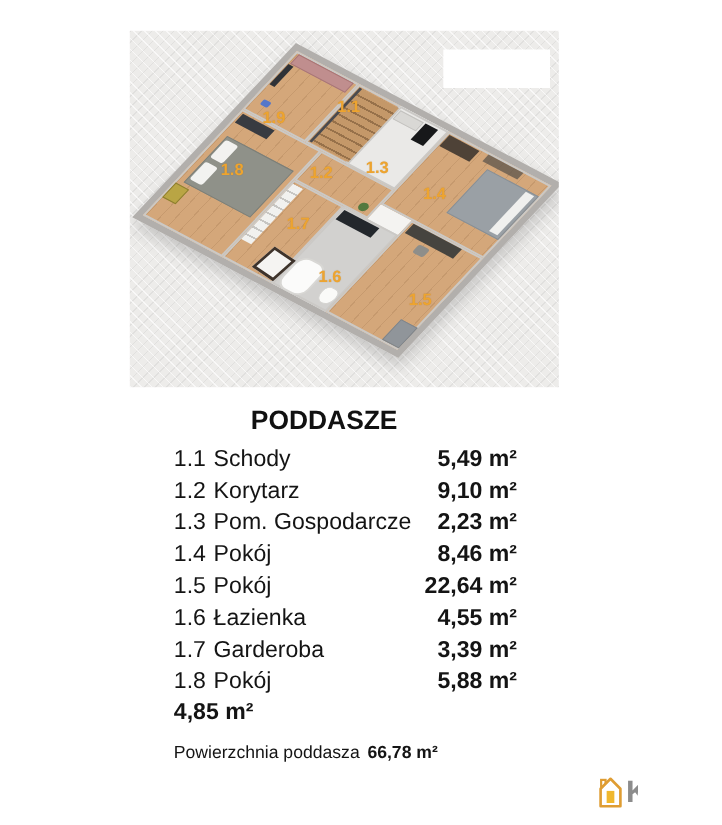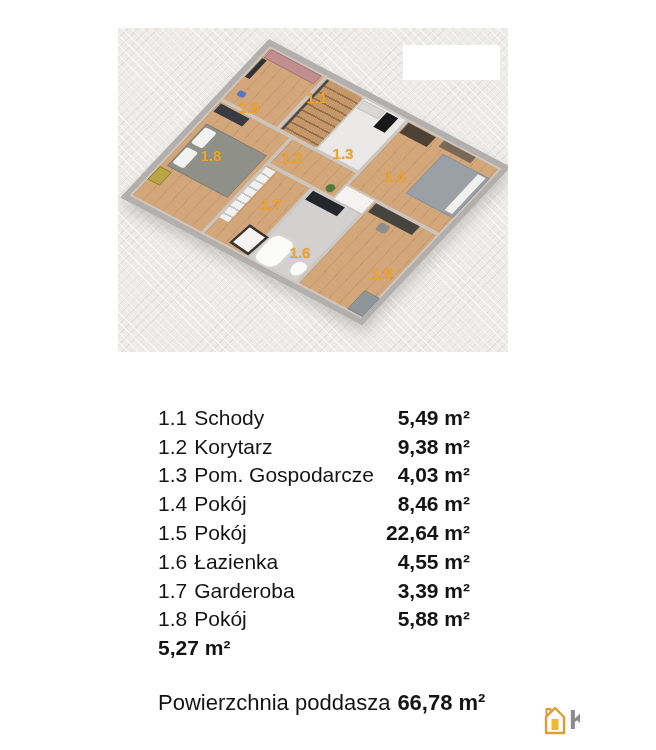--- a/index.html
+++ b/index.html
@@ -68,21 +68,21 @@
   .lb17{left:153px;top:176px;} .lb18{left:93px;top:127px;}  .lb19{left:131px;top:79px;}
 
   .white-cover{position:absolute;left:285px;top:17px;width:97px;height:35px;background:#ffffff;z-index:6;}
 
   
   .title{position:absolute;left:228px;top:369px;margin:0;font-size:24px;font-weight:bold;color:#111;}
   .room-list{position:absolute;left:158px;top:401px;width:312px;}
   .row{display:flex;justify-content:space-between;align-items:flex-end;height:28.8px;font-size:21px;}
   .row .nm{margin-left:7px;}
   .row .row-area{font-weight:bold;white-space:nowrap;}
-  .total-row{position:absolute;left:158px;top:690px;font-size:22px;}
+  .total-row{position:absolute;left:158px;top:676px;font-size:16px;}
   .total-row .tv{font-weight:bold;margin-left:7px;}
 
   
   .brand{position:absolute;left:543px;top:704px;display:flex;align-items:center;}
   .brand svg{display:block;}
   .brand-text{font-size:28px;font-weight:bold;color:#8c8c8c;margin-left:2px;letter-spacing:-0.5px;}
 </style>
 </head>
 <body>
 
@@ -132,33 +132,34 @@
     <span class="room-label lb14">1.4</span>
     <span class="room-label lb15">1.5</span>
     <span class="room-label lb16">1.6</span>
     <span class="room-label lb17">1.7</span>
     <span class="room-label lb18">1.8</span>
     <span class="room-label lb19">1.9</span>
 
     <div class="white-cover"></div>
   </div>
 
+  <h1 class="title">PODDASZE</h1>
 
   <div class="room-list">
     <div class="row">
       <span class="row-label"><span>1.1</span><span class="nm">Schody</span></span>
       <span class="row-area">5,49 m²</span>
     </div>
     <div class="row">
       <span class="row-label"><span>1.2</span><span class="nm">Korytarz</span></span>
-      <span class="row-area">9,38 m²</span>
+      <span class="row-area">9,10 m²</span>
     </div>
     <div class="row">
       <span class="row-label"><span>1.3</span><span class="nm">Pom. Gospodarcze</span></span>
-      <span class="row-area">4,03 m²</span>
+      <span class="row-area">2,23 m²</span>
     </div>
     <div class="row">
       <span class="row-label"><span>1.4</span><span class="nm">Pokój</span></span>
       <span class="row-area">8,46 m²</span>
     </div>
     <div class="row">
       <span class="row-label"><span>1.5</span><span class="nm">Pokój</span></span>
       <span class="row-area">22,64 m²</span>
     </div>
     <div class="row">
@@ -167,21 +168,21 @@
     </div>
     <div class="row">
       <span class="row-label"><span>1.7</span><span class="nm">Garderoba</span></span>
       <span class="row-area">3,39 m²</span>
     </div>
     <div class="row">
       <span class="row-label"><span>1.8</span><span class="nm">Pokój</span></span>
       <span class="row-area">5,88 m²</span>
     </div>
     <div class="row">
-      <span class="row-area">5,27 m²</span>
+      <span class="row-area">4,85 m²</span>
     </div>
   </div>
 
   <div class="total-row">
     <span>Powierzchnia poddasza</span><span class="tv">66,78 m²</span>
   </div>
 
   <div class="brand">
     <svg width="24" height="32" viewBox="0 0 24 32">
       <rect x="3.5" y="5" width="4" height="6" fill="#ffffff" stroke="#df9d33" stroke-width="2"></rect>

